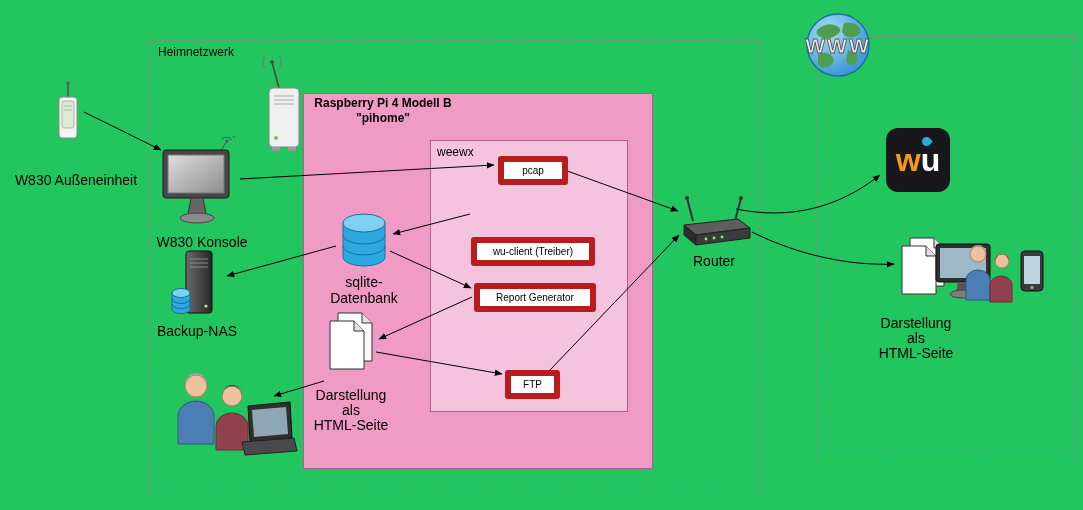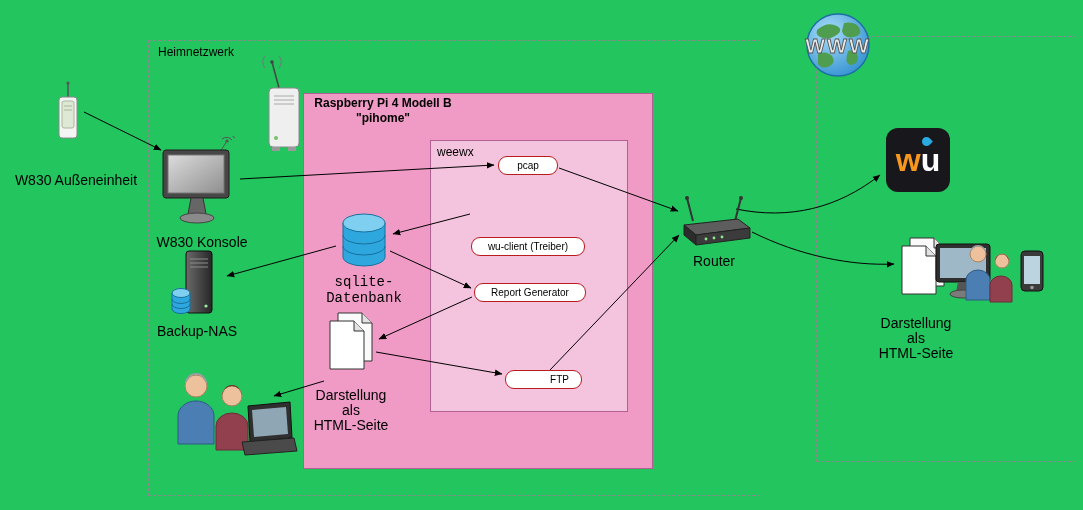--- a/index.html
+++ b/index.html
@@ -15,32 +15,32 @@
     background:#ef9bc6;border:1px solid #b25f93;z-index:1;}
   .weewx-box{position:absolute;left:430px;top:140px;width:196px;height:270px;
     background:#f4c3de;border:1px solid #b25f93;z-index:1;}
 
   .box-label{position:absolute;font-size:12px;z-index:3;}
   #home-label{left:158px;top:45px;}
   .rpi-title{position:absolute;left:306px;top:96px;width:154px;text-align:center;
     font-size:12px;line-height:15px;z-index:3;font-weight:bold;}
   #weewx-label{left:437px;top:145px;}
 
-  .pill{position:absolute;background:#fff;border:1px solid #b91c1c;border-radius:9px;
+  .pill{position:absolute;background:#fff;border:6px solid #b91c1c;border-radius:3px;
     font-size:10px;height:17px;display:flex;align-items:center;justify-content:center;z-index:3;}
   #pill-pcap{left:498px;top:156px;width:58px;}
   #pill-wu{left:471px;top:204px;width:112px;margin-top:33px;}
   #pill-report{left:474px;top:283px;width:110px;}
-  #pill-ftp{left:505px;top:370px;width:43px;padding-left:32px;}
+  #pill-ftp{left:505px;top:370px;width:43px;}
 
   .node-label{position:absolute;font-size:14px;text-align:center;z-index:3;}
   .mlabel{white-space:pre-line;line-height:15px;}
   #label-outdoor{left:8px;top:172px;width:136px;}
   #label-console{left:152px;top:234px;width:100px;}
-  #label-sqlite{left:312px;top:274px;width:104px;font-family:Liberation Mono, monospace;}
+  #label-sqlite{left:312px;top:274px;width:104px;}
   #label-nas{left:147px;top:323px;width:100px;}
   #label-html-left{left:303px;top:388px;width:96px;}
   #label-router{left:676px;top:253px;width:76px;}
   #label-html-right{left:866px;top:316px;width:100px;}
 
   .icon{position:absolute;z-index:3;line-height:0;}
   #icon-outdoor{left:50px;top:80px;}
   #icon-console{left:162px;top:136px;}
   #icon-antenna{left:256px;top:54px;}
   #icon-sqlite{left:338px;top:211px;}

